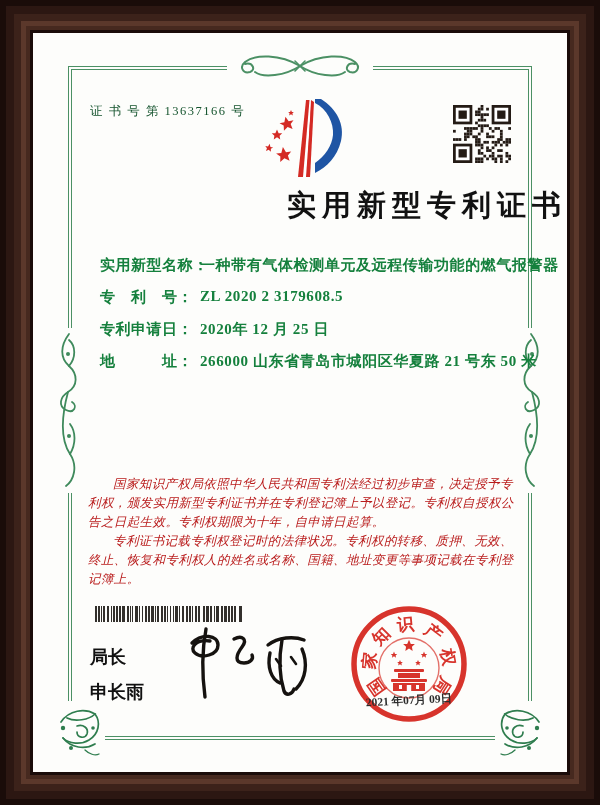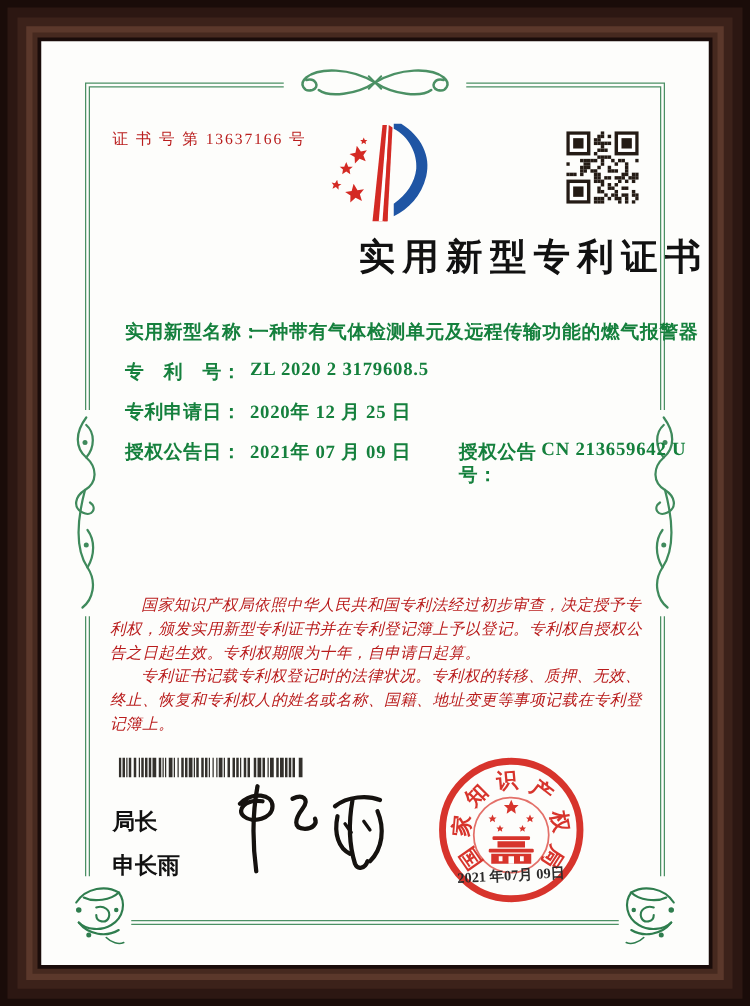--- a/index.html
+++ b/index.html
@@ -8,21 +8,21 @@
   
   .paper{position:absolute;inset:33px;background:#fdfdfb;
          box-shadow:0 0 0 3px #1a0c0a,0 0 0 7px #46291f,0 0 0 12px #5b382b,
                     0 0 0 19px #3c221a,0 0 0 27px #2c1712,0 0 0 40px #1a0c09;}
   
   .gb{position:absolute;left:35px;top:33px;right:35px;bottom:32px;border:1.5px solid #4b9064;}
   .gb-in{position:absolute;inset:2px;border:1px solid #4b9064;}
   .orn{position:absolute;background:#fdfdfb;display:flex;align-items:center;justify-content:center;}
   .orn svg{display:block;}
   
-  .certno{position:absolute;left:57px;top:70px;font-size:12.5px;letter-spacing:1.5px;color:#b91c1c;}
+  .certno{position:absolute;left:57px;top:70px;font-size:12.5px;letter-spacing:1.5px;color:#14532d;}
   .logo{position:absolute;left:224px;top:60px;width:92px;height:92px;}
   .qr{position:absolute;left:420px;top:72px;width:58px;height:58px;}
   .title{position:absolute;left:0;right:0;top:153px;text-align:right;
          font-size:29px;font-weight:700;letter-spacing:6px;color:#111;}
   
   .rows{position:absolute;left:57px;top:223px;right:18px;}
   .row{display:flex;height:16px;margin-bottom:16px;font-size:15px;color:#15803d;margin-left:10px;}
   .row .lbl{width:100px;flex:0 0 100px;white-space:pre;font-weight:600;letter-spacing:.5px;}
   .row .val{font-weight:700;letter-spacing:.6px;white-space:pre;}
   .row .lbl2{font-weight:600;margin-left:38px;letter-spacing:.5px;}
@@ -257,24 +257,22 @@
       </div>
       <div class="row">
         <span class="lbl">专　利　号：</span>
         <span class="val">ZL 2020 2 3179608.5</span>
       </div>
       <div class="row">
         <span class="lbl">专利申请日：</span>
         <span class="val">2020年 12 月 25 日</span>
       </div>
       <div class="row">
-        <span class="lbl">授权公告日：</span>
-        <span class="val">2021年 07 月 09 日</span>
-        <span class="lbl2">授权公告号：</span>
-        <span class="val">CN 213659642 U</span>
+        <span class="lbl">地　　　址：</span>
+        <span class="val">266000 山东省青岛市城阳区华夏路 21 号东 50 米</span>
       </div>
     </div>
 
     <div class="paras">
       <p>国家知识产权局依照中华人民共和国专利法经过初步审查，决定授予专利权，颁发实用新型专利证书并在专利登记簿上予以登记。专利权自授权公告之日起生效。专利权期限为十年，自申请日起算。</p>
       <p>专利证书记载专利权登记时的法律状况。专利权的转移、质押、无效、终止、恢复和专利权人的姓名或名称、国籍、地址变更等事项记载在专利登记簿上。</p>
     </div>
 
     <div class="barcode">
       <svg id="bcsvg" width="150" height="16" viewBox="0 0 150 16">

